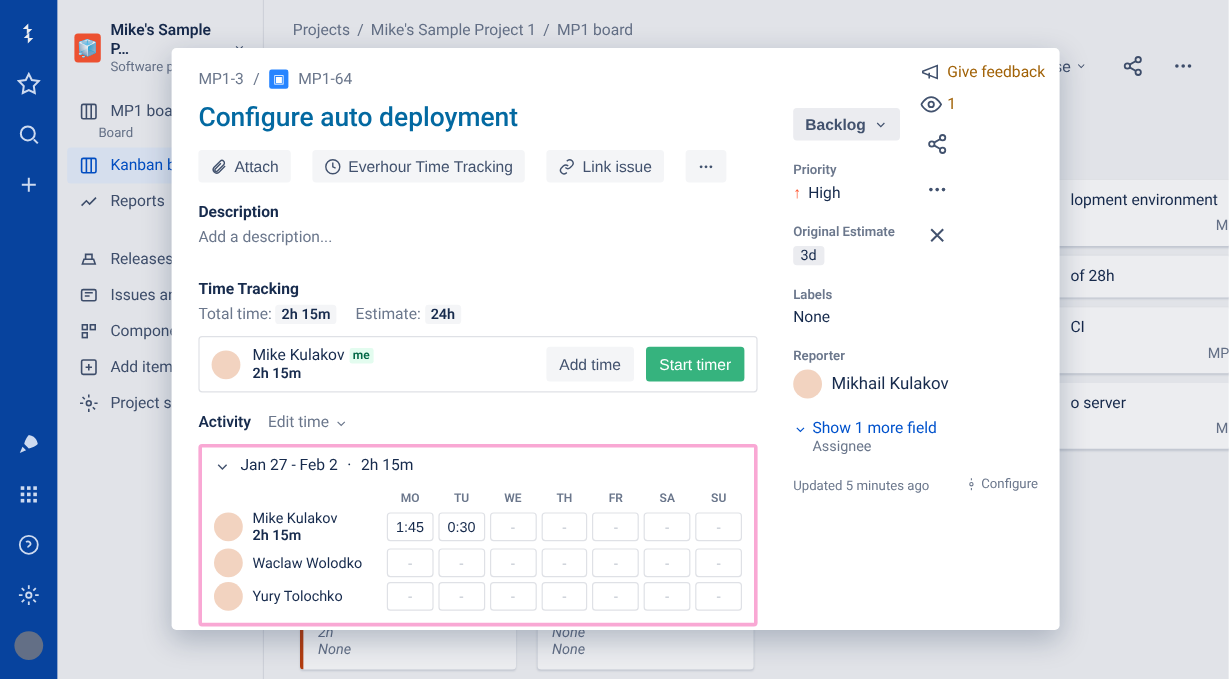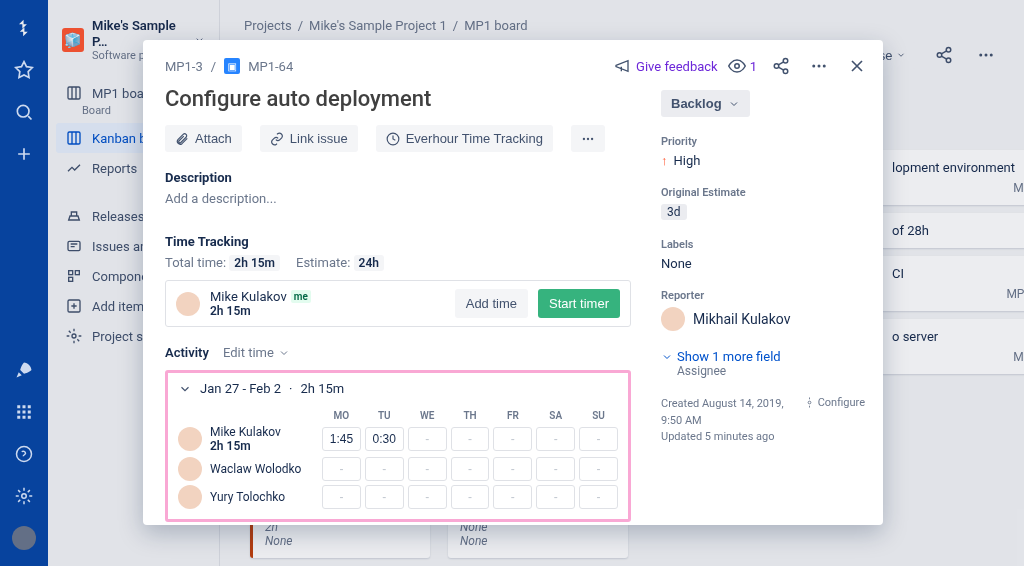--- a/index.html
+++ b/index.html
@@ -34,21 +34,21 @@
 .card-key { color: #6b778c; font-size: 12px; text-align: right; margin-top: 6px; }
 .card-meta { color: #6b778c; font-size: 12px; font-style: italic; }
 
 
 .modal-backdrop { position: absolute; inset: 0; background: rgba(9,30,66,0.08); }
 .modal { position: absolute; left: 143px; top: 40px; width: 740px; height: 485px; background: #fff; border-radius: 4px; box-shadow: 0 8px 24px rgba(9,30,66,0.25); display: flex; }
 .modal-main { flex: 1; padding: 18px 22px; overflow-y: auto; }
 .modal-side { width: 230px; padding: 20px 18px 18px 8px; }
 .modal-crumb { display: flex; align-items: center; gap: 8px; font-size: 13px; color: #6b778c; }
 .modal-crumb .issue-icon { width: 16px; height: 16px; background: #2684ff; border-radius: 2px; display: inline-flex; align-items: center; justify-content: center; color: #fff; font-size: 10px; }
-.modal-title { font-size: 22px; font-weight: 500; color: #404040; margin: 12px 0 14px; }
+.modal-title { font-size: 22px; font-weight: 500; color: #0369a1; margin: 12px 0 14px; }
 .modal-actions-row { display: flex; gap: 18px; margin-bottom: 18px; }
 .pill-btn { background: #f4f5f7; border: none; border-radius: 3px; padding: 6px 10px; font-size: 13px; color: #42526e; display: flex; align-items: center; gap: 6px; cursor: pointer; }
 .sec-label { font-size: 13px; font-weight: 700; color: #172b4d; margin-bottom: 6px; }
 .desc-placeholder { color: #6b778c; font-size: 13px; margin-bottom: 28px; cursor: text; }
 .tt-row { font-size: 13px; color: #6b778c; display: flex; gap: 16px; margin-bottom: 10px; }
 .tt-val { font-weight: 600; color: #172b4d; background: #f4f5f7; padding: 1px 5px; border-radius: 3px; font-size: 12px; }
 .tt-card { border: 1px solid #dfe1e6; border-radius: 3px; padding: 8px 10px; display: flex; align-items: center; gap: 10px; margin-bottom: 18px; }
 .avatar-sm { width: 24px; height: 24px; border-radius: 50%; background: #f2d3c0; flex-shrink: 0; }
 .tt-person { flex: 1; }
 .tt-person-name { font-size: 13px; color: #172b4d; display: flex; align-items: center; gap: 4px; }
@@ -62,21 +62,21 @@
 .week-box { border: 3px solid #f9a8d4; border-radius: 3px; }
 .week-head { padding: 8px 10px; display: flex; align-items: center; gap: 8px; font-size: 13px; }
 .week-grid { display: grid; grid-template-columns: 140px repeat(7, 1fr); gap: 4px; padding: 6px 10px 10px; align-items: center; }
 .day-label { font-size: 10px; color: #6b778c; text-align: center; font-weight: 600; }
 .week-person { display: flex; align-items: center; gap: 8px; }
 .week-person-info { font-size: 12px; }
 .week-input { width: 100%; border: 1px solid #dfe1e6; border-radius: 3px; text-align: center; padding: 4px 2px; font-size: 12px; color: #172b4d; }
 .week-dash { width: 100%; border: 1px solid #dfe1e6; border-radius: 3px; text-align: center; padding: 4px 2px; font-size: 12px; color: #c1c7d0; }
 
 
-.modal-topright { position: absolute; right: 12px; top: 12px; display: flex; align-items: center; gap: 10px; color: #6d28d9; }
+.modal-topright { position: absolute; right: 12px; top: 12px; display: flex; align-items: flex-start; gap: 10px; color: #a16207; flex-direction: column; }
 .feedback { display: flex; align-items: center; gap: 6px; font-size: 13px; cursor: pointer; }
 .watch { display: flex; align-items: center; gap: 4px; font-size: 13px; }
 
 
 .status-btn { background: #ebecf0; border: none; border-radius: 3px; padding: 6px 10px; font-size: 13px; font-weight: 600; color: #42526e; display: flex; align-items: center; gap: 6px; cursor: pointer; margin-bottom: 18px; }
 .field-label { font-size: 11px; font-weight: 600; color: #6b778c; margin-bottom: 5px; }
 .field-val { font-size: 13px; color: #172b4d; margin-bottom: 18px; display: flex; align-items: center; gap: 6px; }
 .prio-icon { color: #ff5630; }
 .est-pill { background: #ebecf0; padding: 1px 6px; border-radius: 3px; font-size: 12px; display: inline-block; }
 .reporter { display: flex; align-items: center; gap: 8px; margin-bottom: 18px; }
@@ -327,30 +327,30 @@
     <h1 class="modal-title">Configure auto deployment</h1>
     <div class="modal-actions-row">
       <button class="pill-btn">
           <svg width="14" height="14" viewBox="0 0 24 24" fill="none" stroke="#42526e" stroke-width="2">
             <path d="M21 11l-9 9a5 5 0 01-7-7l9-9a3.5 3.5 0 015 5l-9 9a2 2 0 01-3-3l8-8"></path>
           </svg>
           <span>Attach</span>
         </button>
       <button class="pill-btn">
           <svg width="14" height="14" viewBox="0 0 24 24" fill="none" stroke="#42526e" stroke-width="2">
-            <path d="M10 13a5 5 0 007 0l3-3a5 5 0 00-7-7l-1 1M14 11a5 5 0 00-7 0l-3 3a5 5 0 007 7l1-1"></path>
-          </svg>
-          <span>Link issue</span>
+            <circle cx="12" cy="12" r="10"></circle>
+            <path d="M12 6v6l4 2"></path>
+          </svg>
+          <span>Everhour Time Tracking</span>
         </button>
       <button class="pill-btn">
           <svg width="14" height="14" viewBox="0 0 24 24" fill="none" stroke="#42526e" stroke-width="2">
-            <circle cx="12" cy="12" r="10"></circle>
-            <path d="M12 6v6l4 2"></path>
-          </svg>
-          <span>Everhour Time Tracking</span>
+            <path d="M10 13a5 5 0 007 0l3-3a5 5 0 00-7-7l-1 1M14 11a5 5 0 00-7 0l-3 3a5 5 0 007 7l1-1"></path>
+          </svg>
+          <span>Link issue</span>
         </button>
       <button class="pill-btn">
           <svg width="14" height="14" viewBox="0 0 24 24" fill="#42526e">
             <circle cx="5" cy="12" r="2"></circle>
             <circle cx="12" cy="12" r="2"></circle>
             <circle cx="19" cy="12" r="2"></circle>
           </svg>
         </button>
     </div>
 
@@ -479,21 +479,20 @@
     <div class="show-more">
         <svg width="12" height="12" viewBox="0 0 24 24" fill="none" stroke="#0052cc" stroke-width="2">
           <path d="M6 9l6 6 6-6"></path>
         </svg>
         <span>Show 1 more field</span>
       </div>
     <div class="show-more-sub">Assignee</div>
 
     <div class="dates-row">
       <div class="dates">
-        <div>Created August 14, 2019, 9:50 AM</div>
         <div>Updated 5 minutes ago</div>
       </div>
       <div class="configure">
           <svg width="11" height="11" viewBox="0 0 24 24" fill="none" stroke="#6b778c" stroke-width="2">
             <circle cx="12" cy="12" r="3"></circle>
             <path d="M12 1v4m0 14v4"></path>
           </svg>
           <span>Configure</span>
         </div>
     </div>

